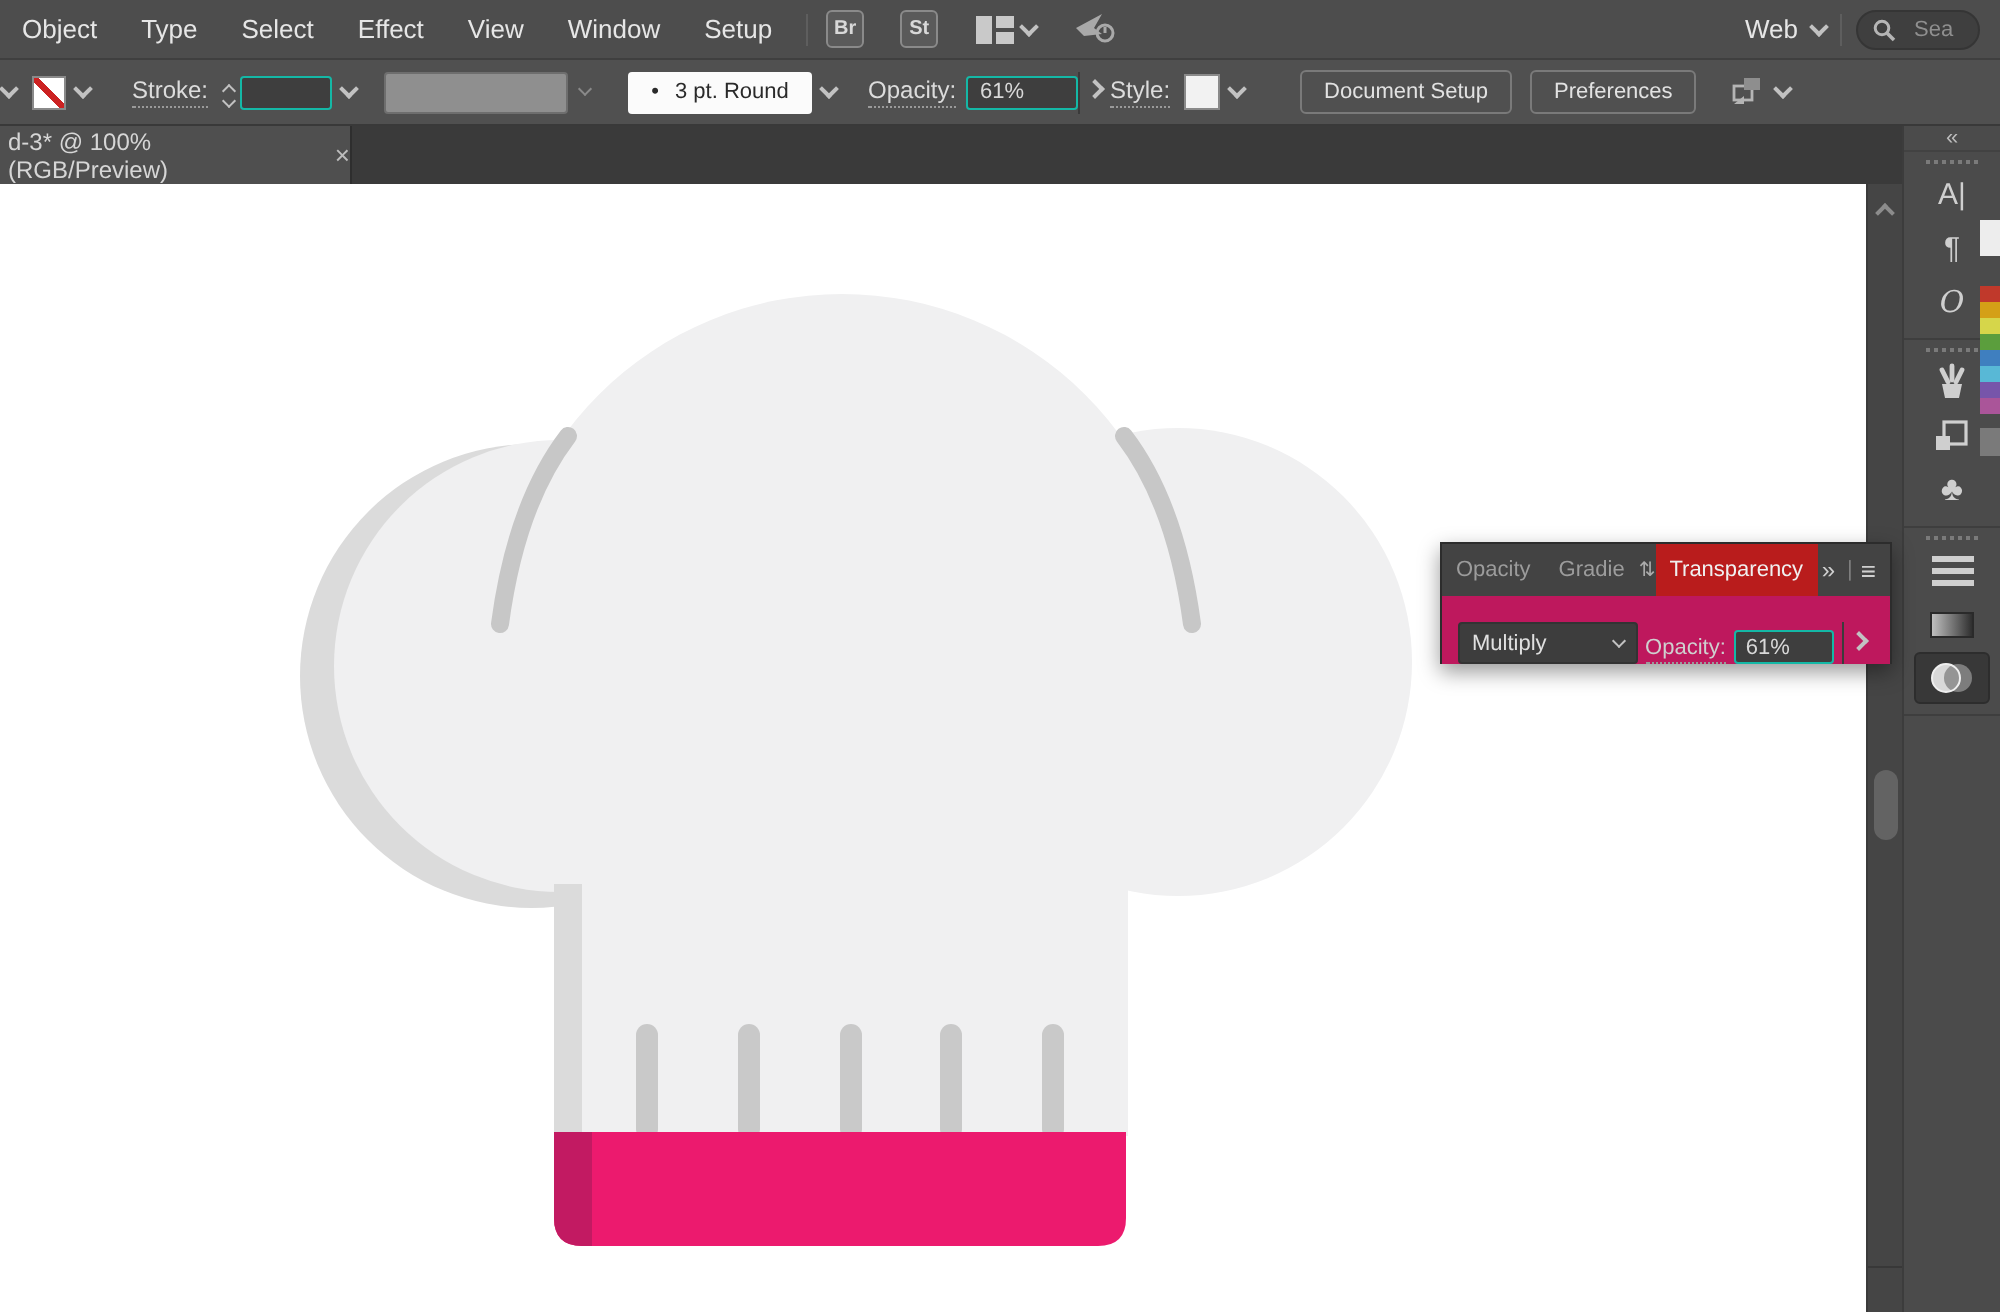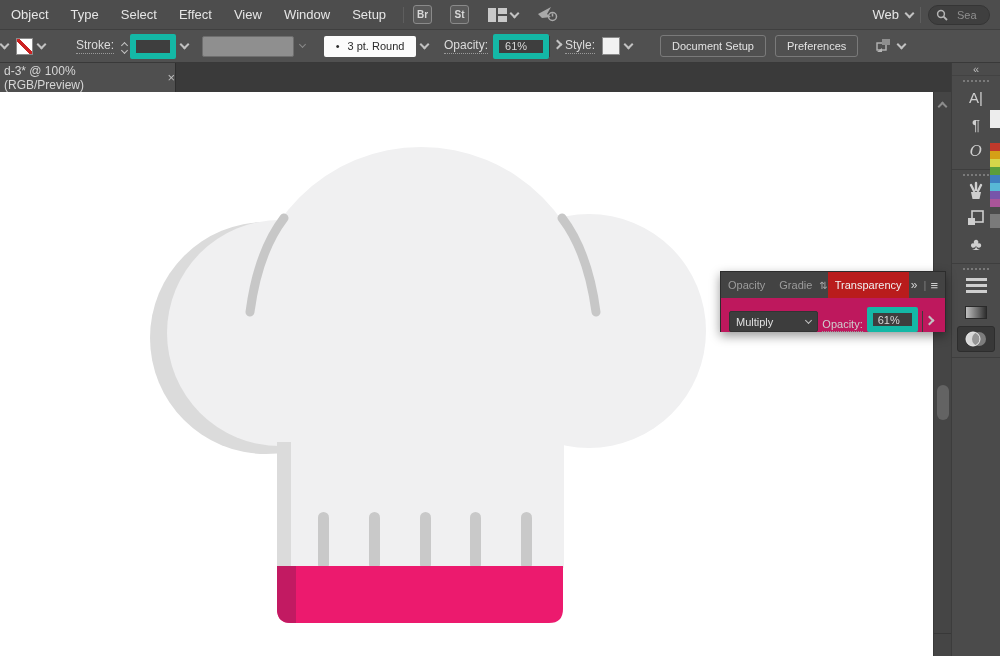--- a/index.html
+++ b/index.html
@@ -28,21 +28,21 @@
   .layout-icon .a { grid-row:span 2; }
   .layout-icon .b { height:6px; }
   #workspace-switch { margin-left:auto; display:flex; align-items:center; gap:7px; padding-right:10px; }
   #search-pill { width:62px; height:20px; background:#3F3F3F; border:1px solid #353535; border-radius:10px;
                  display:flex; align-items:center; gap:9px; padding-left:7px; overflow:hidden; color:#8F8F8F; font-size:11px; }
 
   
   #controlbar { position:absolute; left:0; top:29px; width:1000px; height:34px; background:#505050;
                 border-top:1px solid #3F3F3F; border-bottom:1px solid #393939;
                 display:flex; align-items:center; color:#DCDCDC; font-size:12px; }
-  .ctl-field { background:#3E3E3E; border:6px solid #14b8a6; border-radius:2px; height:25px;
+  .ctl-field { background:#3E3E3E; border:1px solid #14b8a6; border-radius:2px; height:17px;
                display:flex; align-items:center; color:#D8D8D8; font-size:11px; }
   .stepper { display:flex; flex-direction:column; justify-content:center; gap:3px; margin:0 3px 0 8px; }
   .btn-outline { border:1px solid #7A7A7A; border-radius:3px; color:#E2E2E2; font-size:11px;
                  padding:4px 11px; background:transparent; cursor:default; }
   #brush-select { background:#FBFBFB; color:#2A2A2A; border-radius:2px; height:21px; width:92px;
                   display:flex; align-items:center; justify-content:center; gap:8px; font-size:11px; }
   .chevbox { width:16px; height:21px; display:flex; align-items:center; justify-content:center; }
 
   
   #tabstrip { position:absolute; left:0; top:63px; width:951px; height:40px; background:#3A3A3A; }
@@ -135,21 +135,21 @@
   <div id="controlbar">
     <span class="chevbox" style="margin-left:-4px">
         <span class="chev"></span>
       </span>
     <span style="width:17px;height:17px;background:#FFFFFF;border:1px solid #8A8A8A;margin-left:4px;
                  background-image:linear-gradient(45deg,transparent 43%,#CC2222 43%,#CC2222 57%,transparent 57%)"></span>
     <span class="chevbox">
         <span class="chev"></span>
       </span>
 
-    <span class="u-dot" style="margin-left:27px">Stroke:</span>
+    <span class="u-dot" style="margin-left:17px">Stroke:</span>
     <span class="stepper">
       <span class="chev sm up"></span>
         <span class="chev sm"></span>
     </span>
     <span class="ctl-field" style="width:46px"></span>
     <span class="chevbox">
         <span class="chev"></span>
       </span>
 
     <span style="width:92px;height:21px;background:#8F8F8F;border:1px solid #6E6E6E;border-radius:2px;margin-left:10px"></span>

